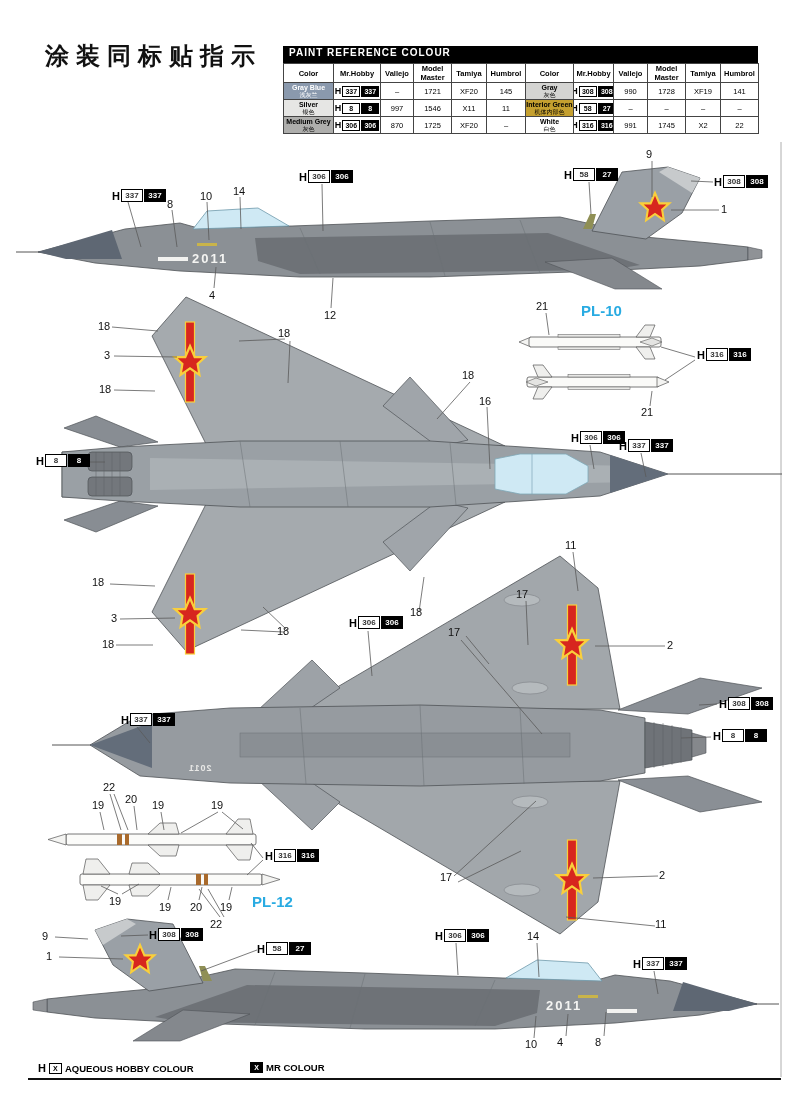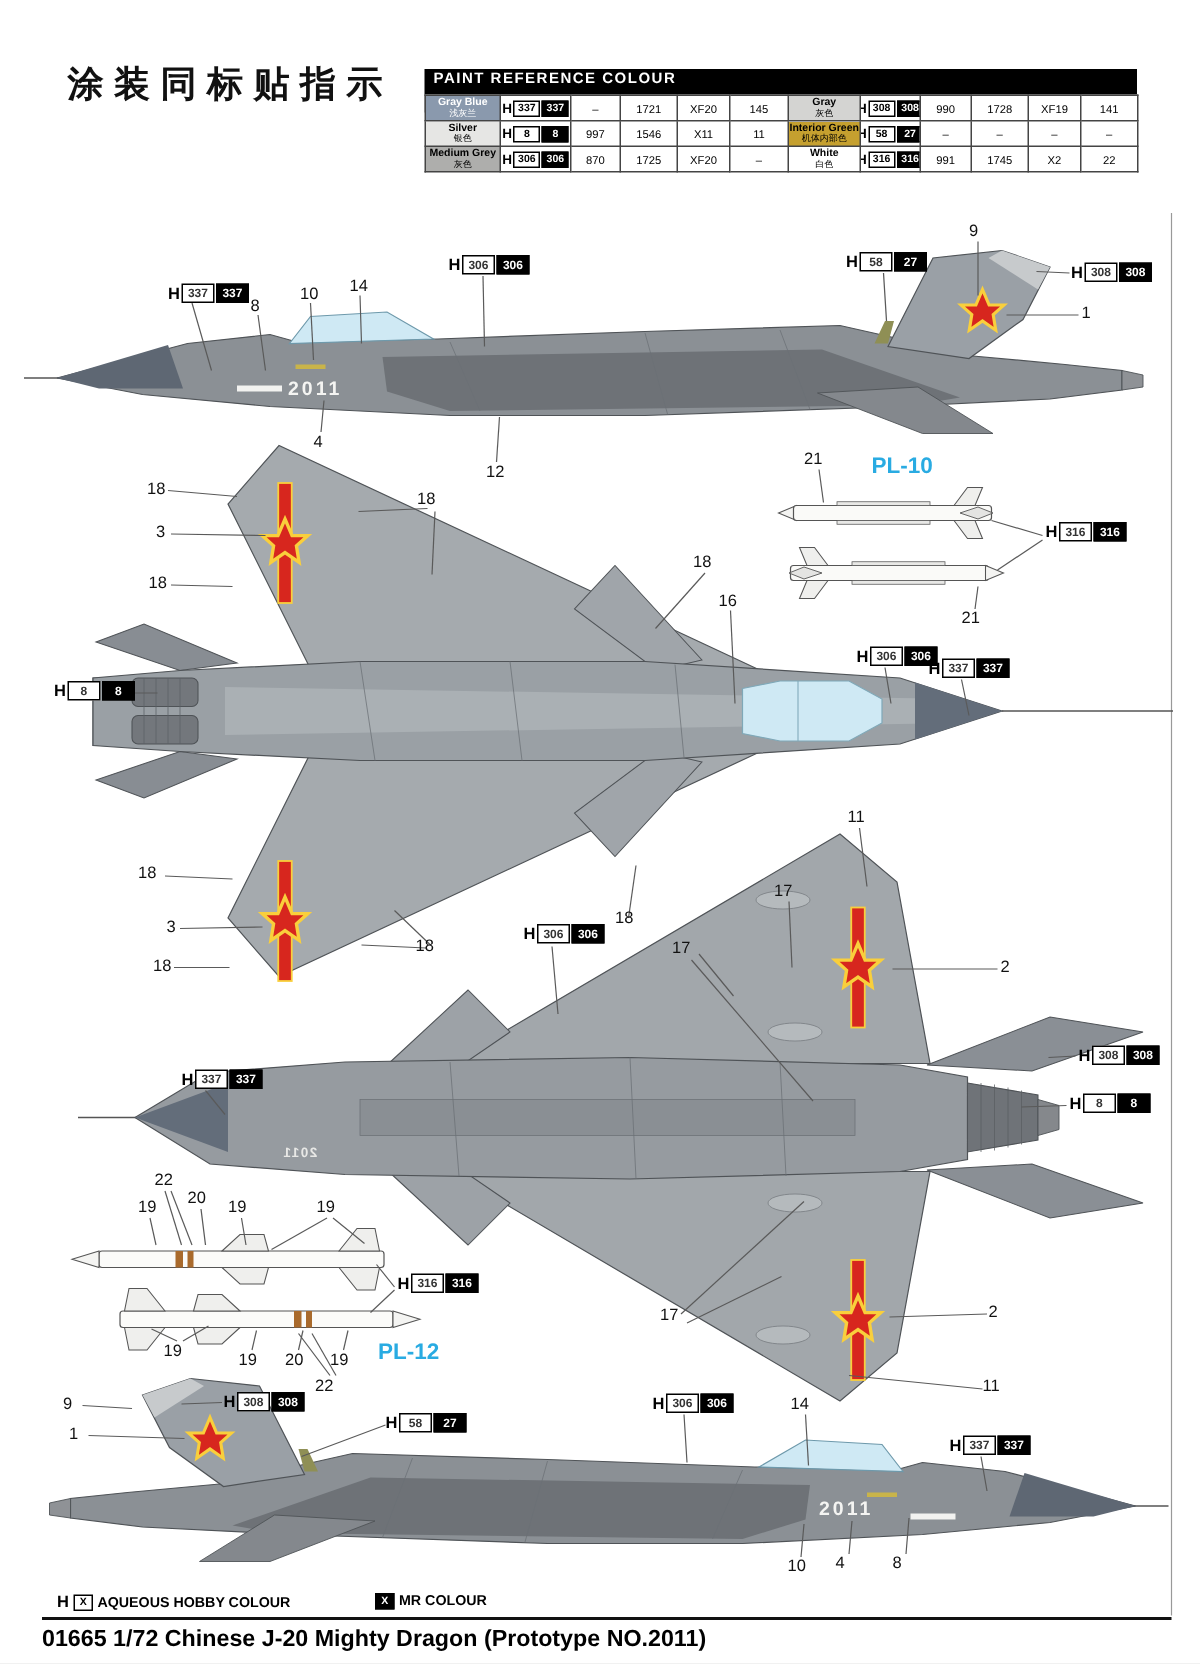--- a/index.html
+++ b/index.html
@@ -260,20 +260,34 @@
         <col style="width:35px">
         <col style="width:39px">
       <col style="width:48px">
         <col style="width:40px">
         <col style="width:34px">
         <col style="width:38px">
         <col style="width:35px">
         <col style="width:38px">
     </colgroup>
     <tbody>
+        <tr>
+      <th>Color</th>
+      <th>Mr.Hobby</th>
+      <th>Vallejo</th>
+      <th>Model Master</th>
+      <th>Tamiya</th>
+      <th>Humbrol</th>
+      <th>Color</th>
+      <th>Mr.Hobby</th>
+      <th>Vallejo</th>
+      <th>Model Master</th>
+      <th>Tamiya</th>
+      <th>Humbrol</th>
+    </tr>
     <tr>
       <td class="sw-grayblue">
         <div class="swname">Gray Blue</div>
         <div class="swzh">浅灰兰</div>
           </td>
       <td>
             <div class="mh">
         <span class="mh-h">H</span>
         <span class="mh-w">337</span>
         <span class="mh-b">337</span>
@@ -511,15 +525,14 @@
   <div class="legend" style="left:38px;top:1062px">
     <span style="font-size:11px">H</span>
     <span class="lg-wbox">X</span>
     <span>AQUEOUS HOBBY COLOUR</span>
   </div>
   <div class="legend" style="left:250px;top:1062px">
     <span class="lg-bbox">X</span>
     <span>MR COLOUR</span>
   </div>
   <div class="footer-rule"></div>
-  <div class="footer">01665 1/72  Chinese J-20 Mighty Dragon (Prototype NO.2011)</div>
 
 </div>
 
 </body></html>

